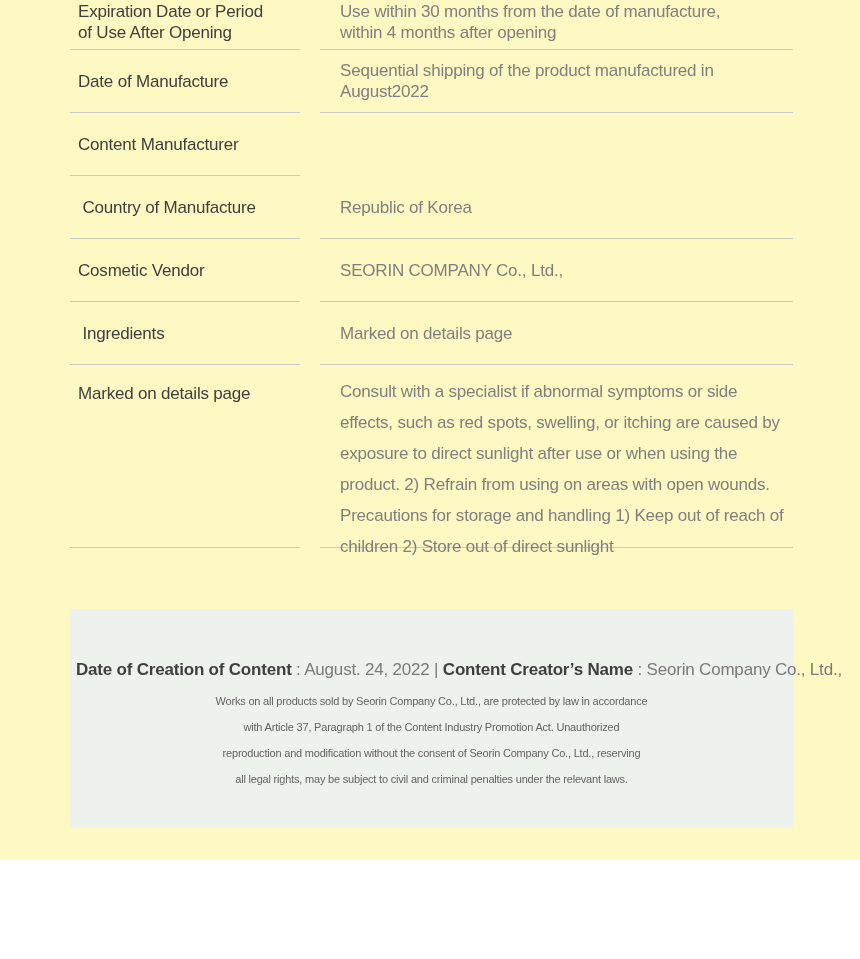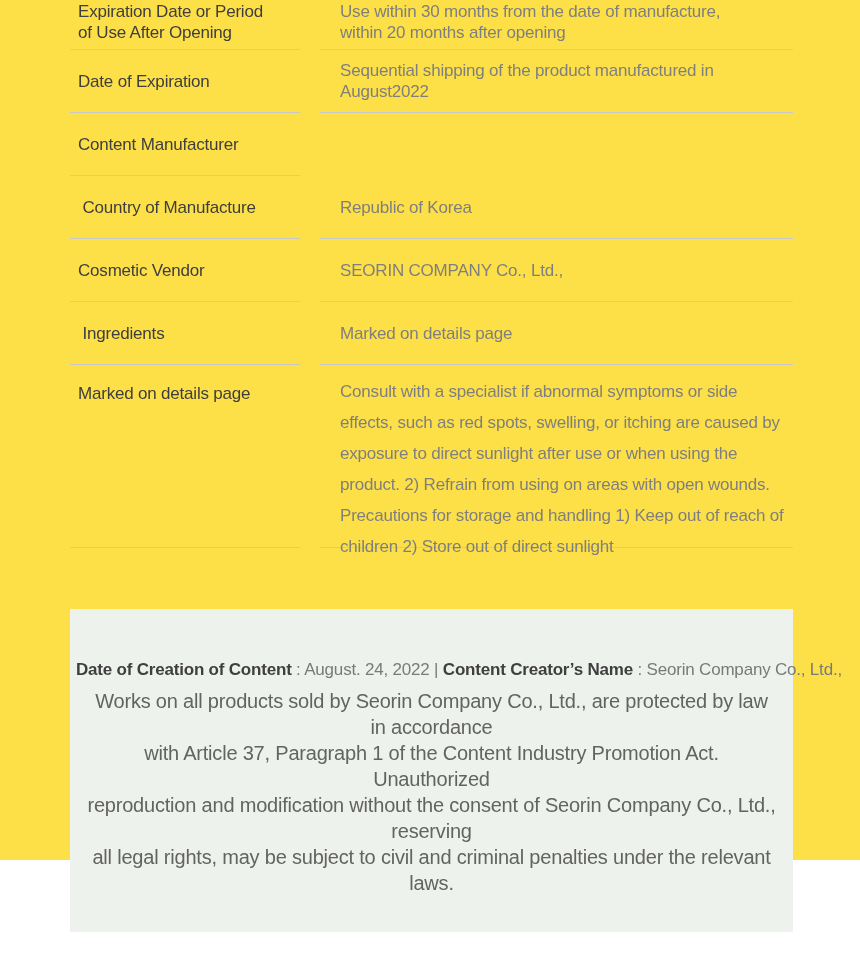--- a/index.html
+++ b/index.html
@@ -11,21 +11,21 @@
     width: 860px;
     height: 959px;
     overflow: hidden;
     font-family: "Liberation Sans", "DejaVu Sans", sans-serif;
     letter-spacing: -0.2px;
   }
   .page {
     position: relative;
     width: 860px;
     height: 860px;
-    background: #fde047;
+    background: #fef9c3;
   }
   .info-table {
     position: absolute;
     left: 70px;
     top: 0;
     width: 723px;
   }
   .row {
     display: flex;
     align-items: center;
@@ -99,48 +99,48 @@
     color: #7a7a7a;
     white-space: nowrap;
   }
   .notice-title b {
     color: #3f3f3f;
     font-weight: bold;
   }
   .notice-body {
     margin: 0 auto;
     max-width: 690px;
-    font-size: 20px;
+    font-size: 11px;
     line-height: 26px;
     color: #636363;
     white-space: pre-line;
   }
 </style>
 </head>
 <body>
 
 <div class="page">
 
   <div class="info-table">
 
     <div class="row row-first">
       <div class="cell label-cell">
         <span class="label-text">Expiration Date or Period
 of Use After Opening</span>
       </div>
       <div class="gap"></div>
       <div class="cell value-cell">
         <span class="value-text">Use within 30 months from the date of manufacture,
-within 20 months after opening</span>
-      </div>
-    </div>
-
-    <div class="row row-mid">
-      <div class="cell label-cell">
-        <span class="label-text">Date of Expiration</span>
+within 4 months after opening</span>
+      </div>
+    </div>
+
+    <div class="row row-mid">
+      <div class="cell label-cell">
+        <span class="label-text">Date of Manufacture</span>
       </div>
       <div class="gap"></div>
       <div class="cell value-cell">
         <span class="value-text">Sequential shipping of the product manufactured in August2022</span>
       </div>
     </div>
 
     <div class="row row-mid">
       <div class="cell label-cell">
         <span class="label-text">Content Manufacturer</span>

